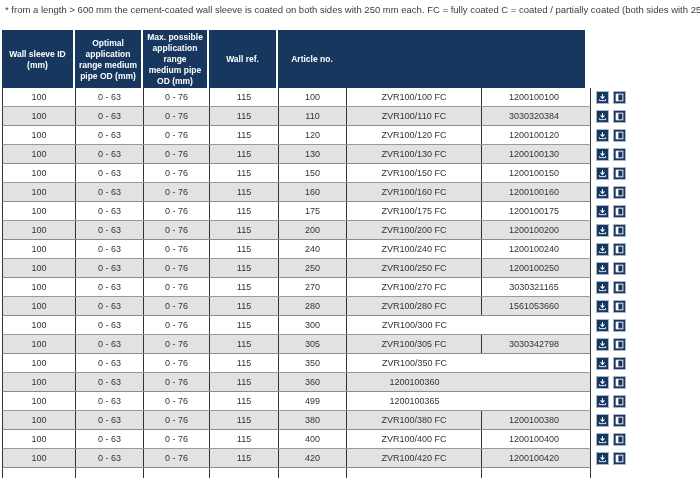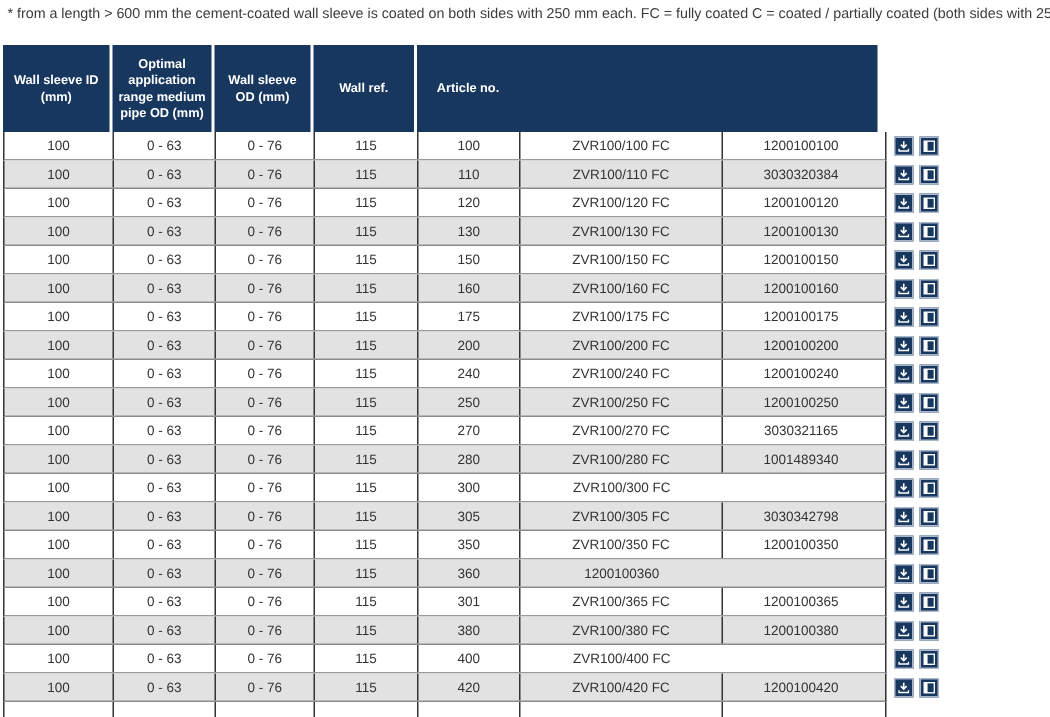--- a/index.html
+++ b/index.html
@@ -84,21 +84,21 @@
 <body>
 
 <div class="page">
 
   <div class="note">* from a length &gt; 600 mm the cement-coated wall sleeve is coated on both sides with 250 mm each. FC = fully coated C = coated / partially coated (both sides with 250mm each)</div>
 
   <div class="tbl">
     <div class="thead">
         <div class="th">Wall sleeve ID (mm)</div>
         <div class="th">Optimal application range medium pipe OD (mm)</div>
-        <div class="th">Wall sleeve OD (mm)</div>
+        <div class="th">Max. possible application range medium pipe OD (mm)</div>
         <div class="th">Wall ref.</div>
         <div class="th">Article no.</div>
       </div>
     <div>
         <div class="row">
     <div class="cells">
       <div class="cell">100</div>
       <div class="cell">0 - 63</div>
       <div class="cell">0 - 76</div>
       <div class="cell">115</div>
@@ -427,21 +427,21 @@
     </div>
   </div>
         <div class="row alt">
     <div class="cells">
       <div class="cell">100</div>
       <div class="cell">0 - 63</div>
       <div class="cell">0 - 76</div>
       <div class="cell">115</div>
       <div class="cell">280</div>
       <div class="cell b">ZVR100/280 FC</div>
-      <div class="cell b">1001489340</div>
+      <div class="cell b">1561053660</div>
     </div>
     <div class="actions">
       <button class="icon-btn">
         <span>
           <svg width="9" height="9" viewBox="0 0 12 12">
             <path d="M6 1.5v4.8" stroke="#ffffff" stroke-width="1.4" fill="none"></path>
             <path d="M3.4 4.6 L6 7.2 L8.6 4.6" stroke="#ffffff" stroke-width="1.4" fill="none"></path>
             <path d="M1.8 8.2 v2 h8.4 v-2" stroke="#ffffff" stroke-width="1.2" fill="none"></path>
           </svg>
         </span>
@@ -516,21 +516,20 @@
     </div>
   </div>
         <div class="row">
     <div class="cells">
       <div class="cell">100</div>
       <div class="cell">0 - 63</div>
       <div class="cell">0 - 76</div>
       <div class="cell">115</div>
       <div class="cell">350</div>
       <div class="cell b">ZVR100/350 FC</div>
-      <div class="cell b">1200100350</div>
     </div>
     <div class="actions">
       <button class="icon-btn">
         <span>
           <svg width="9" height="9" viewBox="0 0 12 12">
             <path d="M6 1.5v4.8" stroke="#ffffff" stroke-width="1.4" fill="none"></path>
             <path d="M3.4 4.6 L6 7.2 L8.6 4.6" stroke="#ffffff" stroke-width="1.4" fill="none"></path>
             <path d="M1.8 8.2 v2 h8.4 v-2" stroke="#ffffff" stroke-width="1.2" fill="none"></path>
           </svg>
         </span>
@@ -573,22 +572,21 @@
         </span>
       </button>
     </div>
   </div>
         <div class="row">
     <div class="cells">
       <div class="cell">100</div>
       <div class="cell">0 - 63</div>
       <div class="cell">0 - 76</div>
       <div class="cell">115</div>
-      <div class="cell">301</div>
-      <div class="cell b">ZVR100/365 FC</div>
+      <div class="cell">499</div>
       <div class="cell b">1200100365</div>
     </div>
     <div class="actions">
       <button class="icon-btn">
         <span>
           <svg width="9" height="9" viewBox="0 0 12 12">
             <path d="M6 1.5v4.8" stroke="#ffffff" stroke-width="1.4" fill="none"></path>
             <path d="M3.4 4.6 L6 7.2 L8.6 4.6" stroke="#ffffff" stroke-width="1.4" fill="none"></path>
             <path d="M1.8 8.2 v2 h8.4 v-2" stroke="#ffffff" stroke-width="1.2" fill="none"></path>
           </svg>
@@ -635,20 +633,21 @@
     </div>
   </div>
         <div class="row">
     <div class="cells">
       <div class="cell">100</div>
       <div class="cell">0 - 63</div>
       <div class="cell">0 - 76</div>
       <div class="cell">115</div>
       <div class="cell">400</div>
       <div class="cell b">ZVR100/400 FC</div>
+      <div class="cell b">1200100400</div>
     </div>
     <div class="actions">
       <button class="icon-btn">
         <span>
           <svg width="9" height="9" viewBox="0 0 12 12">
             <path d="M6 1.5v4.8" stroke="#ffffff" stroke-width="1.4" fill="none"></path>
             <path d="M3.4 4.6 L6 7.2 L8.6 4.6" stroke="#ffffff" stroke-width="1.4" fill="none"></path>
             <path d="M1.8 8.2 v2 h8.4 v-2" stroke="#ffffff" stroke-width="1.2" fill="none"></path>
           </svg>
         </span>

